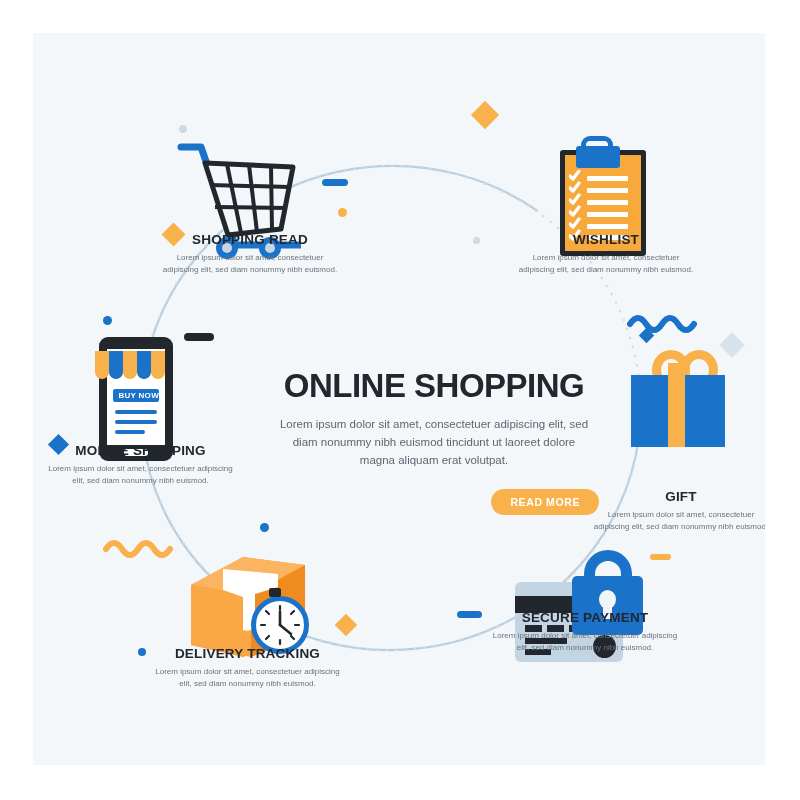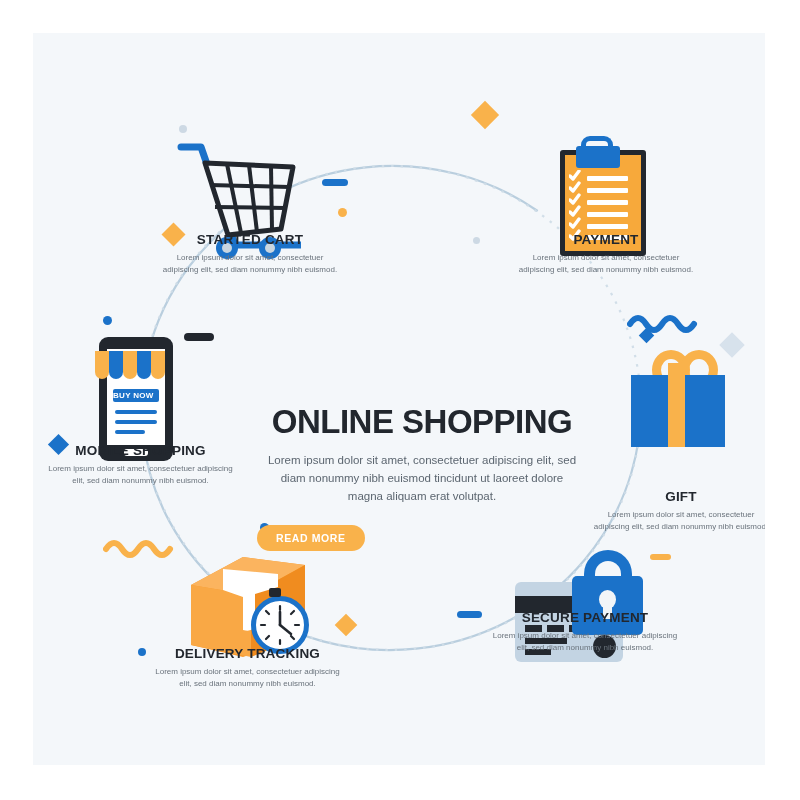--- a/index.html
+++ b/index.html
@@ -12,30 +12,30 @@
     background:#f4f7fa;overflow:hidden;
   }
 
   
   .dot{position:absolute;border-radius:50%;}
   .diamond{position:absolute;transform:rotate(45deg);}
   .dash{position:absolute;border-radius:6px;}
   .sq{position:absolute;}
 
   
-  #center{position:absolute;left:224px;top:336px;width:330px;text-align:center;margin-top:36px;}
+  #center{position:absolute;left:236px;top:336px;width:330px;text-align:center;}
   #title{
     font-size:33px;font-weight:bold;letter-spacing:-0.5px;color:#22272e;
     margin:0 0 14px 0;line-height:1;white-space:nowrap;
   }
   #subtitle{
     font-size:11.5px;line-height:1.55;color:#5c6670;margin:0 0 20px 0;
     padding:0 6px;
   }
-  #btnrow{display:flex;justify-content:flex-start;gap:16px;}
+  #btnrow{display:flex;justify-content:flex-end;gap:16px;}
   .btn{
     border:none;border-radius:14px;color:#ffffff;font-size:10.5px;
     font-weight:bold;letter-spacing:0.6px;padding:7px 19px;cursor:pointer;
     font-family:"Liberation Sans",sans-serif;
   }
   .btn-orange{background:#f9b24b;}
   .btn-blue{background:#1b72c9;}
 
   
   .feature{position:absolute;text-align:center;}
@@ -54,21 +54,21 @@
   .clip-top{position:absolute;background:#1b72c9;border-radius:3px;}
   .clip-ring{position:absolute;border:5px solid #1b72c9;border-bottom:none;border-radius:9px 9px 0 0;}
   .clip-line{position:absolute;background:#ffffff;height:5px;border-radius:1px;}
 
   
   .ph-body{position:absolute;background:#22272e;border-radius:9px;}
   .ph-screen{position:absolute;background:#ffffff;}
   .ph-home{position:absolute;background:#ffffff;border-radius:3px;}
   .awn{position:absolute;width:14px;height:28px;border-radius:0 0 7px 7px;}
   .buynow{position:absolute;background:#1b72c9;border-radius:2px;color:#fff;font-size:8px;
-          font-weight:bold;text-align:left;line-height:13px;letter-spacing:0.3px;}
+          font-weight:bold;text-align:right;line-height:13px;letter-spacing:0.3px;}
   .ph-line{position:absolute;background:#1b72c9;height:4px;border-radius:2px;}
 
   
   .gift-box{position:absolute;background:#1b72c9;}
   .gift-rib{position:absolute;background:#f9b24b;}
   .bow{position:absolute;border:9px solid #f9b24b;border-radius:50%;}
   .watch-ring{position:absolute;border-radius:50%;background:#ffffff;border:5px solid #1b72c9;}
   .watch-stem{position:absolute;background:#22272e;border-radius:2px;}
 
   
@@ -143,21 +143,21 @@
     </svg>
     <div class="cart-wheel" style="left:45px;top:112px;">
           <i></i>
         </div>
     <div class="cart-wheel" style="left:88px;top:112px;">
           <i></i>
         </div>
   </div>
 
   <div class="feature" style="left:127px;top:199px;width:180px;">
-    <p class="f-title">STARTED CART</p>
+    <p class="f-title">SHOPPING READ</p>
     <p class="f-desc">Lorem ipsum dolor sit amet, consectetuer adipiscing elit, sed diam nonummy nibh euismod.</p>
   </div>
 
   <div class="icon-wrap" style="left:515px;top:103px;width:100px;height:120px;">
     <div class="clip-ring" style="left:33px;top:0px;width:22px;height:14px;"></div>
     <div class="clip-body" style="left:12px;top:14px;width:76px;height:96px;"></div>
     <div class="clip-top" style="left:28px;top:10px;width:44px;height:22px;"></div>
     <div class="clip-line" style="left:39px;top:40px;width:41px;"></div>
     <div class="clip-line" style="left:39px;top:52px;width:41px;"></div>
     <div class="clip-line" style="left:39px;top:64px;width:41px;"></div>
@@ -170,21 +170,21 @@
         <path d="M1 18 L4 21 L10 13"></path>
         <path d="M1 30 L4 33 L10 25"></path>
         <path d="M1 42 L4 45 L10 37"></path>
         <path d="M1 54 L4 57 L10 49"></path>
         <path d="M1 66 L4 69 L10 61"></path>
       </g>
     </svg>
   </div>
 
   <div class="feature" style="left:483px;top:199px;width:180px;">
-    <p class="f-title">PAYMENT</p>
+    <p class="f-title">WISHLIST</p>
     <p class="f-desc">Lorem ipsum dolor sit amet, consectetuer adipiscing elit, sed diam nonummy nibh euismod.</p>
   </div>
 
   <div class="icon-wrap" style="left:46px;top:304px;width:110px;height:130px;">
     <div class="ph-body" style="left:20px;top:0px;width:74px;height:124px;"></div>
     <div class="ph-screen" style="left:28px;top:12px;width:58px;height:96px;"></div>
     <div class="ph-home" style="left:45px;top:112px;width:24px;height:7px;"></div>
 
     <div class="awn" style="left:16px;top:14px;background:#f9b24b;"></div>
     <div class="awn" style="left:30px;top:14px;background:#1b72c9;"></div>

